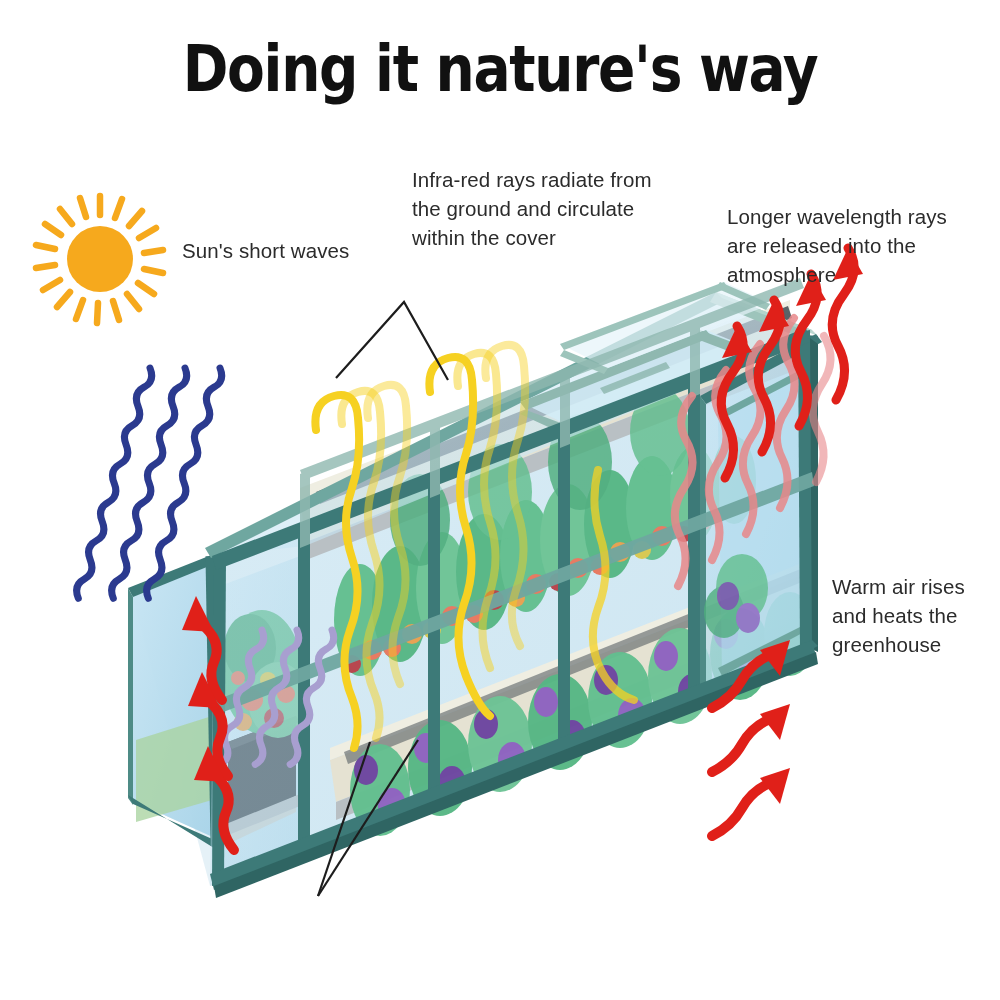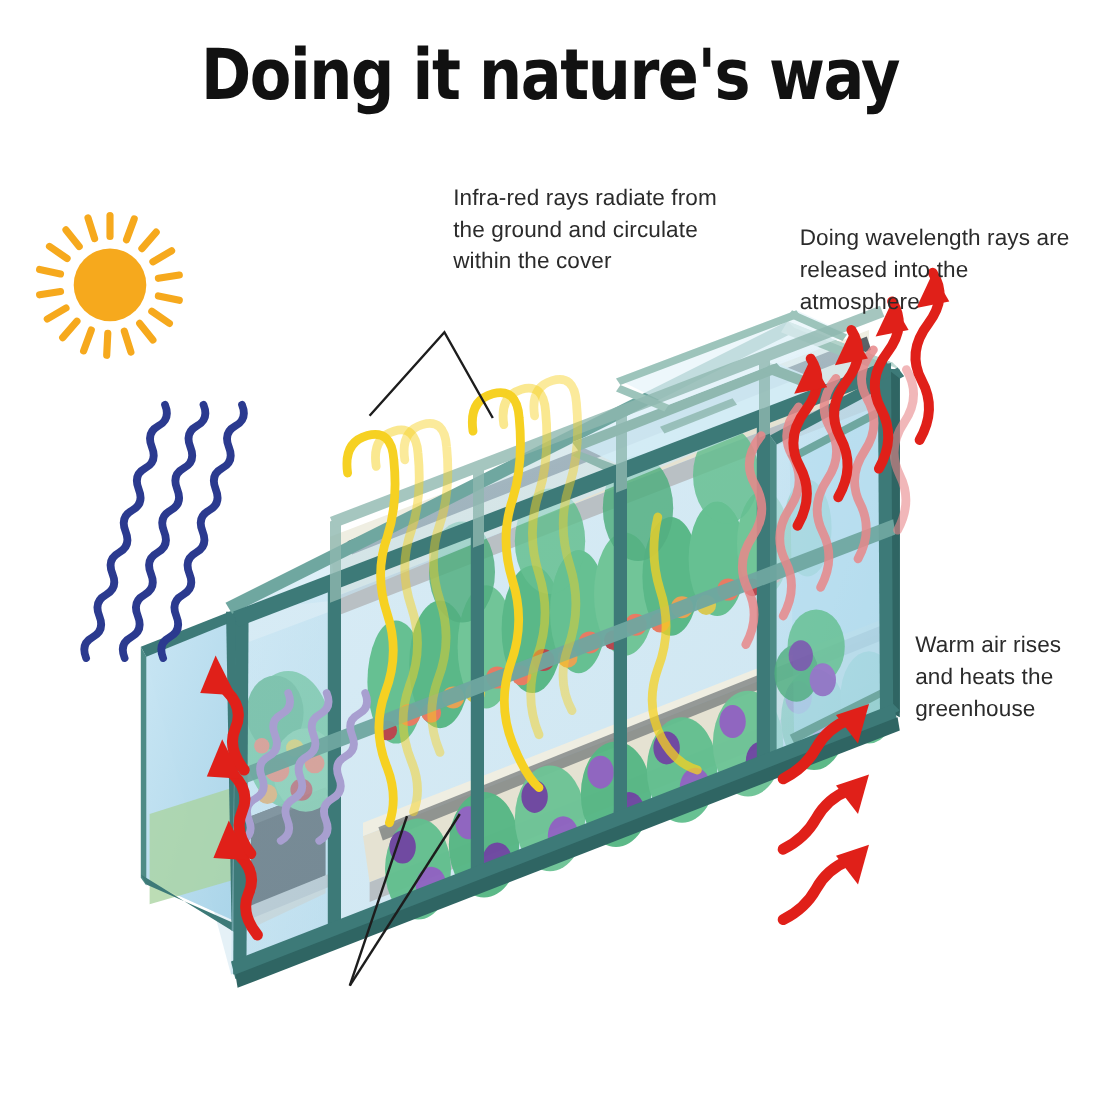--- a/index.html
+++ b/index.html
@@ -361,17 +361,18 @@
         <line x1="-45" y1="-10" x2="-64" y2="-14"></line>
         <line x1="-39" y1="-24" x2="-55" y2="-35"></line>
         <line x1="-28" y1="-35" x2="-40" y2="-50"></line>
         <line x1="-14" y1="-42" x2="-20" y2="-61"></line>
       </g>
     </g>
   </svg>
 
   <div class="title">Doing it nature's way</div>
 
+  <div class="cap" id="cap-sun">Sun's short waves</div>
   <div class="cap" id="cap-ir">Infra-red rays radiate from the ground and circulate within the cover</div>
-  <div class="cap" id="cap-long">Doing wavelength rays are released into the atmosphere</div>
+  <div class="cap" id="cap-long">Longer wavelength rays are released into the atmosphere</div>
   <div class="cap" id="cap-warm">Warm air rises and heats the greenhouse</div>
 
 </div>
 
 </body></html>

